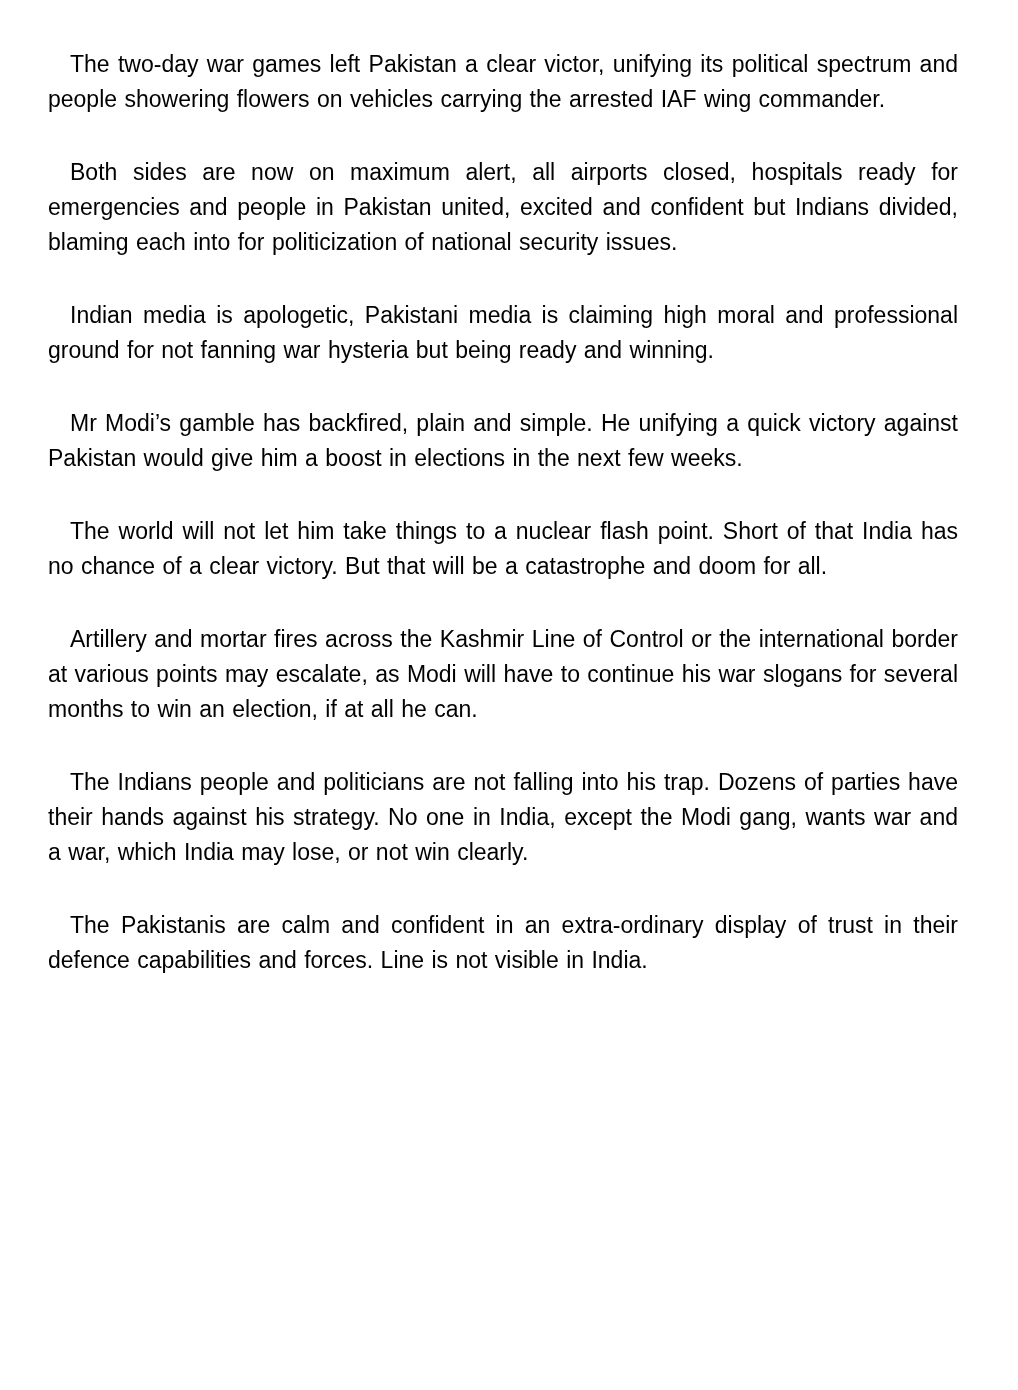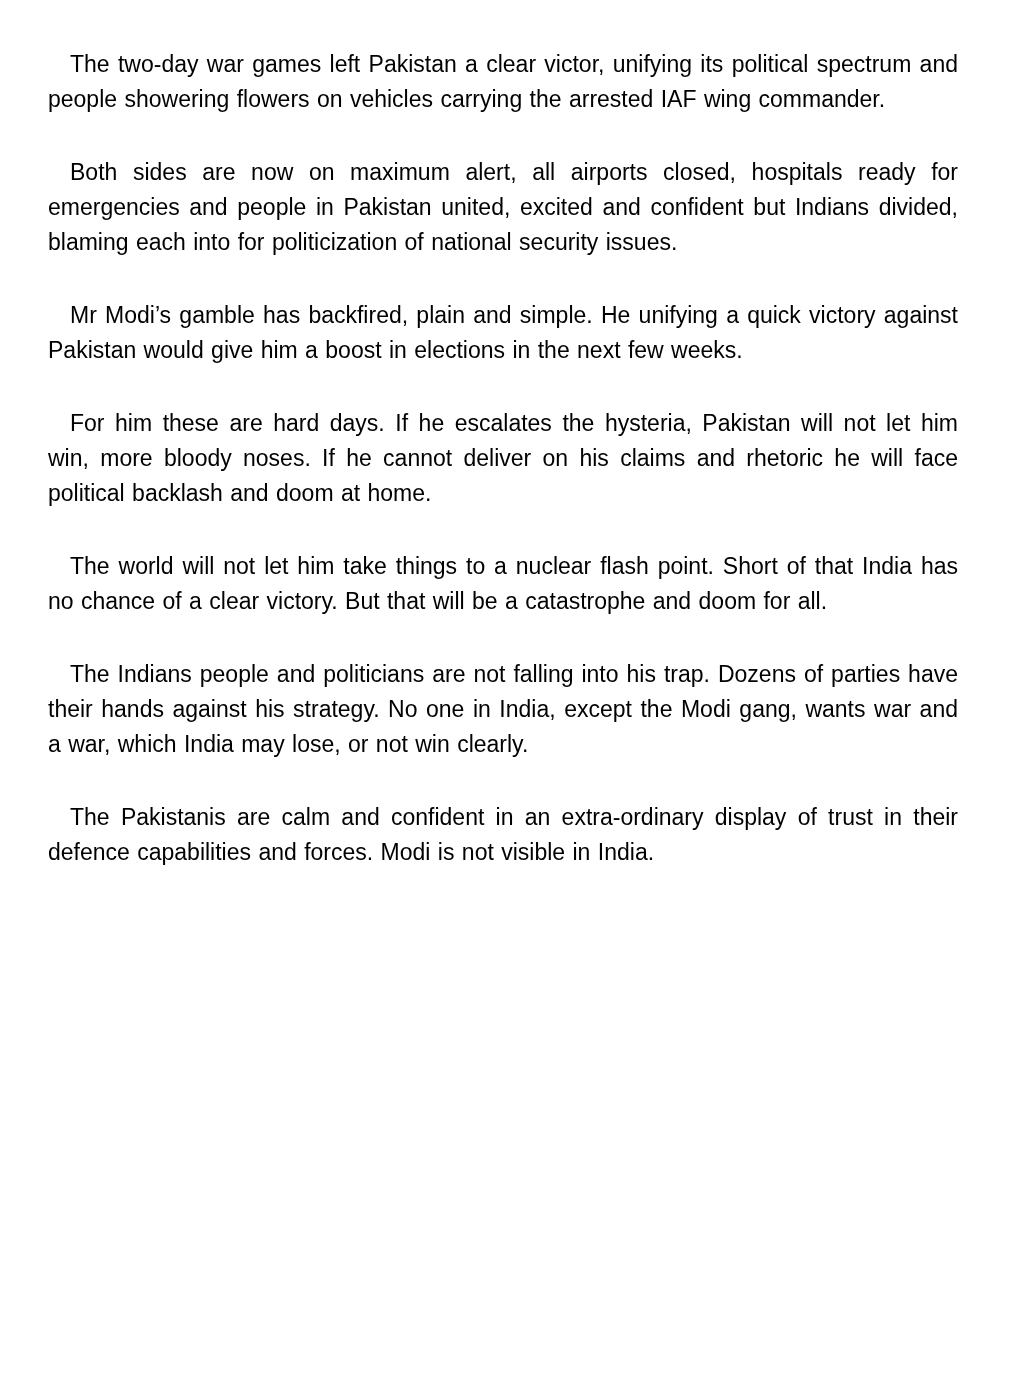--- a/index.html
+++ b/index.html
@@ -33,18 +33,19 @@
   .para:last-child {
     margin-bottom: 0;
   }
 </style>
 </head>
 <body>
 
 <div class="page">
   <p class="para">The two-day war games left Pakistan a clear victor, unifying its political spectrum and people showering flowers on vehicles carrying the arrested IAF wing commander.</p>
   <p class="para">Both sides are now on maximum alert, all airports closed, hospitals ready for emergencies and people in Pakistan united, excited and confident but Indians divided, blaming each into for politicization of national security issues.</p>
+  <p class="para">Indian media is apologetic, Pakistani media is claiming high moral and professional ground for not fanning war hysteria but being ready and winning.</p>
   <p class="para">Mr Modi’s gamble has backfired, plain and simple. He unifying a quick victory against Pakistan would give him a boost in elections in the next few weeks.</p>
-  <p class="para">For him these are hard days. If he escalates the hysteria, Pakistan will not let him win, more bloody noses. If he cannot deliver on his claims and rhetoric he will face political backlash and doom at home.</p>
   <p class="para">The world will not let him take things to a nuclear flash point. Short of that India has no chance of a clear victory. But that will be a catastrophe and doom for all.</p>
+  <p class="para">Artillery and mortar fires across the Kashmir Line of Control or the international border at various points may escalate, as Modi will have to continue his war slogans for several months to win an election, if at all he can.</p>
   <p class="para">The Indians people and politicians are not falling into his trap. Dozens of parties have their hands against his strategy. No one in India, except the Modi gang, wants war and a war, which India may lose, or not win clearly.</p>
-  <p class="para">The Pakistanis are calm and confident in an extra-ordinary display of trust in their defence capabilities and forces. Modi is not visible in India.</p>
+  <p class="para">The Pakistanis are calm and confident in an extra-ordinary display of trust in their defence capabilities and forces. Line is not visible in India.</p>
 </div>
 
 </body></html>

